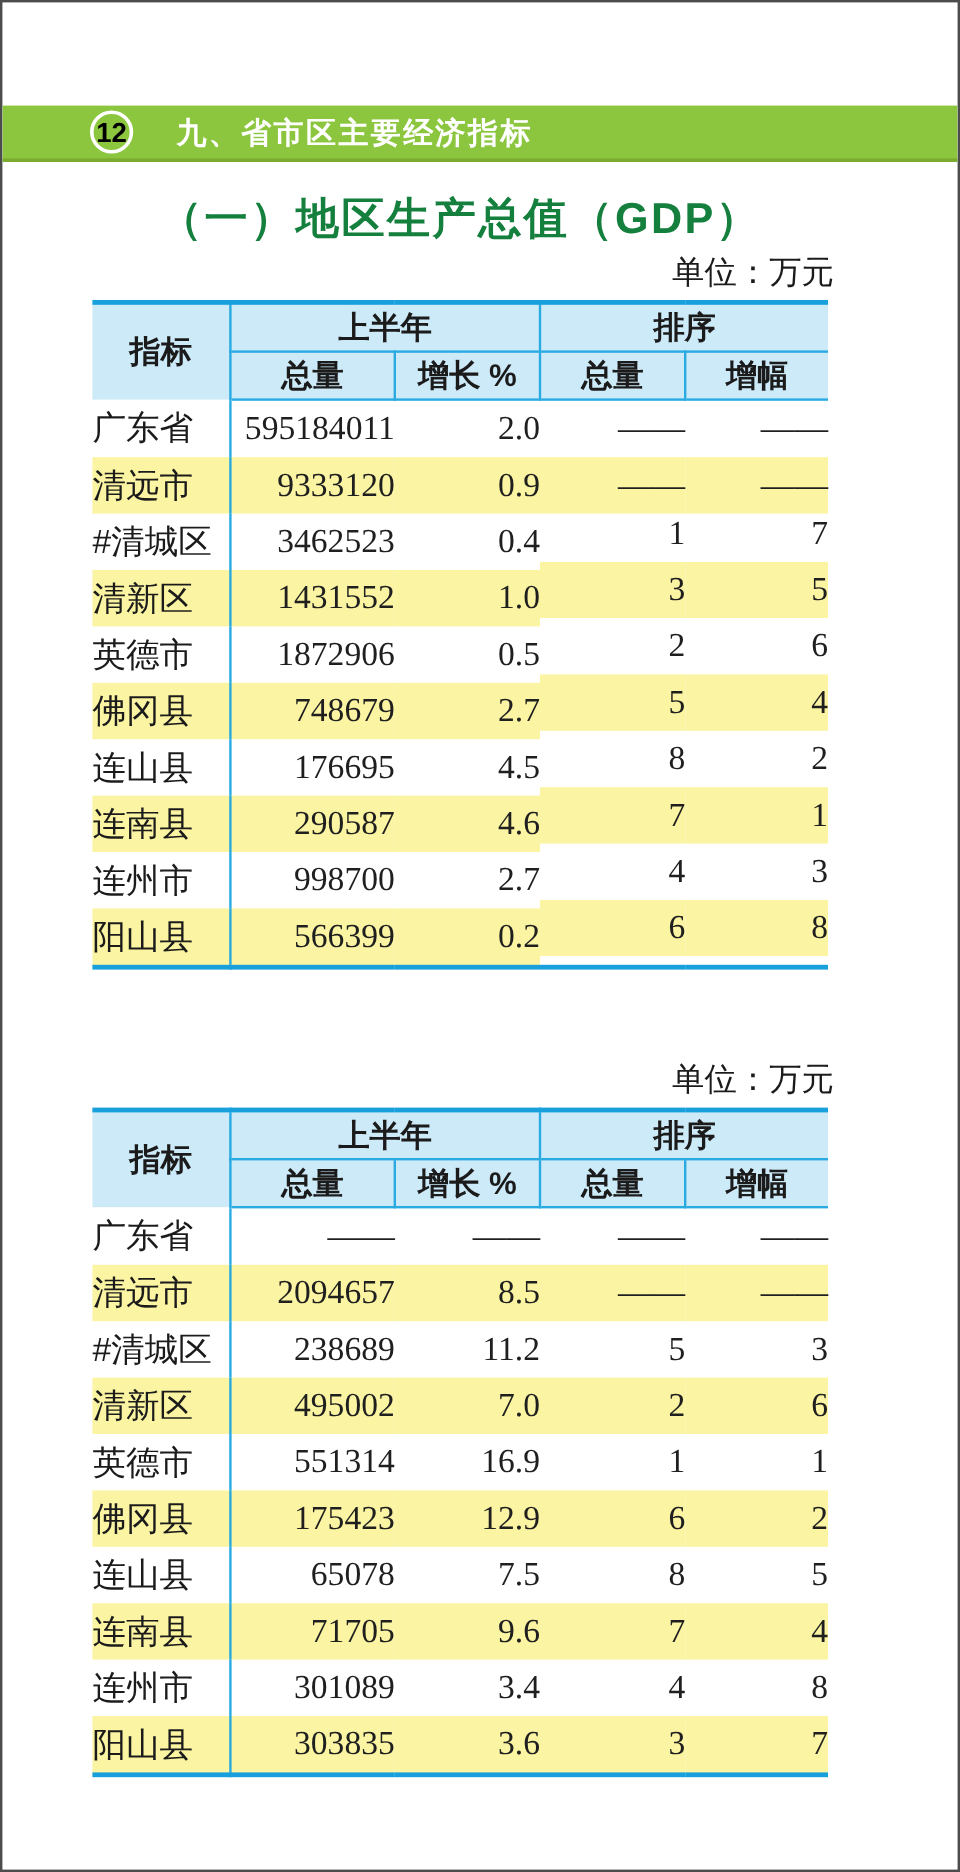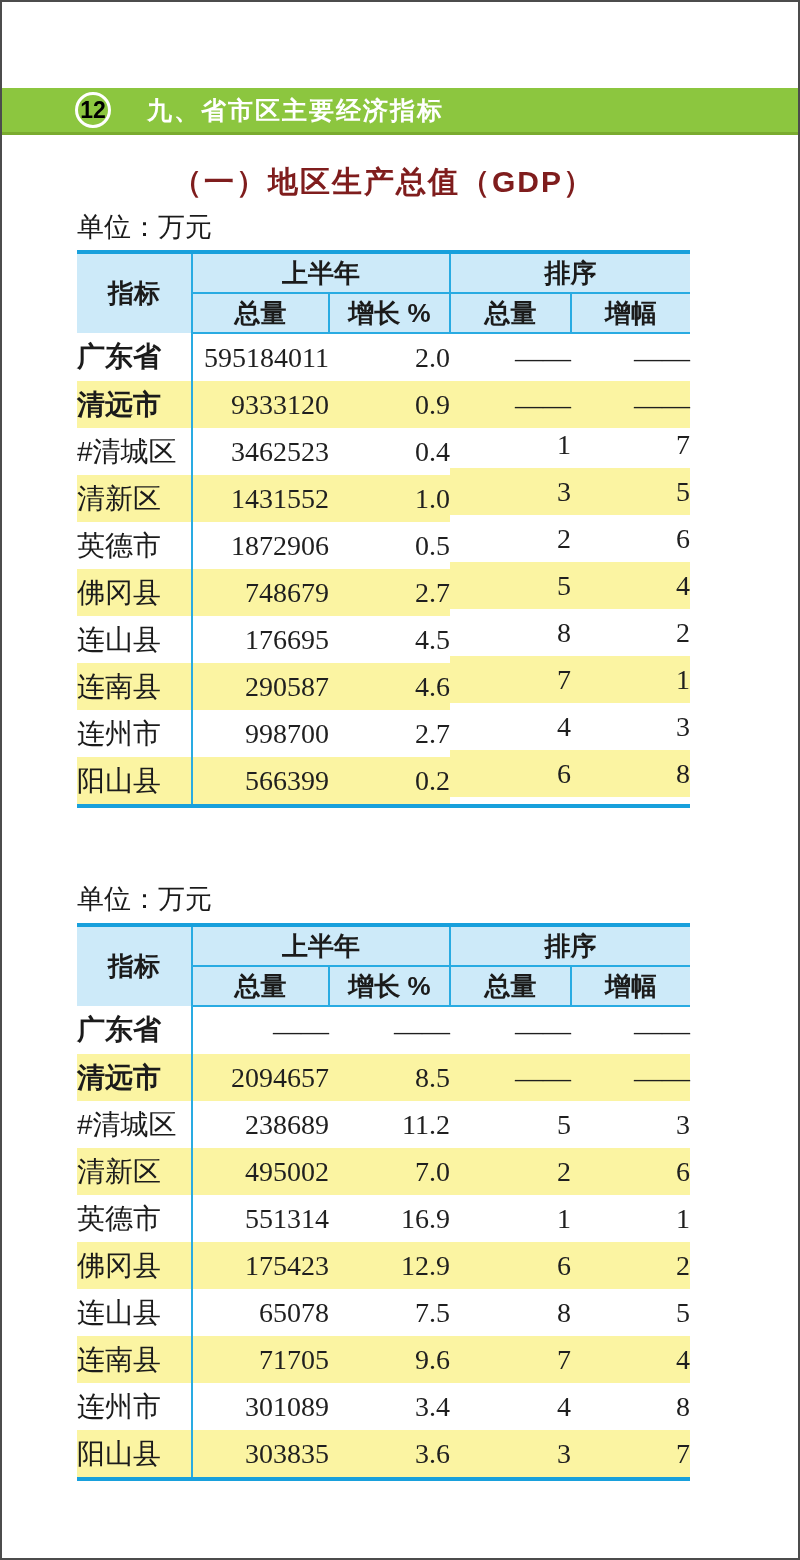--- a/index.html
+++ b/index.html
@@ -20,24 +20,24 @@
     display:flex;align-items:center;justify-content:center;
     color:#000000;font-weight:bold;font-size:23px;line-height:1;
   }
   .chapter-title{
     position:absolute;left:145px;top:0;height:44px;display:flex;align-items:center;
     color:#fff;font-weight:bold;font-size:25px;letter-spacing:2px;
   }
   
   .sec-title{
     position:absolute;left:75px;width:613px;margin:0;text-align:center;
-    font-size:30px;font-weight:bold;letter-spacing:2px;line-height:48px;color:#7f1d1d;
+    font-size:36px;font-weight:bold;letter-spacing:2px;line-height:48px;color:#15803d;
   }
   .unit{
-    position:absolute;left:75px;width:618px;text-align:left;
+    position:absolute;left:75px;width:618px;text-align:right;
     font-size:27px;line-height:38px;color:#1b1b1b;
   }
   .t1-title{top:156px;} .t1-unit{top:206px;}
   .t2-title{top:836px;} .t2-unit{top:878px;}
   .tbl-wrap-1{position:absolute;left:75px;top:248px;}
   .tbl-wrap-2{position:absolute;left:75px;top:921px;}
   
   table.stat{
     width:613px;table-layout:fixed;border-collapse:collapse;
     border-top:4px solid var(--border-strong,#18A0DC);
@@ -50,21 +50,21 @@
   th.b-r{border-right:2px solid var(--line-cyan,#29ABE2);}
   th.b-b{border-bottom:2px solid var(--line-cyan,#29ABE2);}
   table.stat td{
     height:47px;padding:0;vertical-align:middle;font-size:28px;line-height:1;
   }
   tbody tr:nth-child(even){background:var(--row-yellow,#FBF4A2);}
   td.label{
     font-family:"Liberation Sans",sans-serif;font-weight:500;font-size:28px;
     text-align:left;border-right:2px solid var(--line-cyan,#29ABE2);
   }
-  td.ind-0{padding-left:4px;font-weight:bold;} td.ind-1{padding-left:8px;} td.ind-2{padding-left:26px;}
+  td.ind-0{padding-left:4px;} td.ind-1{padding-left:8px;} td.ind-2{padding-left:26px;}
   td.num{
     font-family:"Liberation Serif",serif;text-align:right;font-size:29px;color:#1f1f1f;
   }
   td.c-total{padding-right:2px;}
   td.c-growth{padding-right:6px;}
   td.c-rtotal{padding-right:10px;}
   td.c-rgrowth{padding-right:8px;}
   td.raised{position:relative;top:-7px;}
 </style>
 </head>

